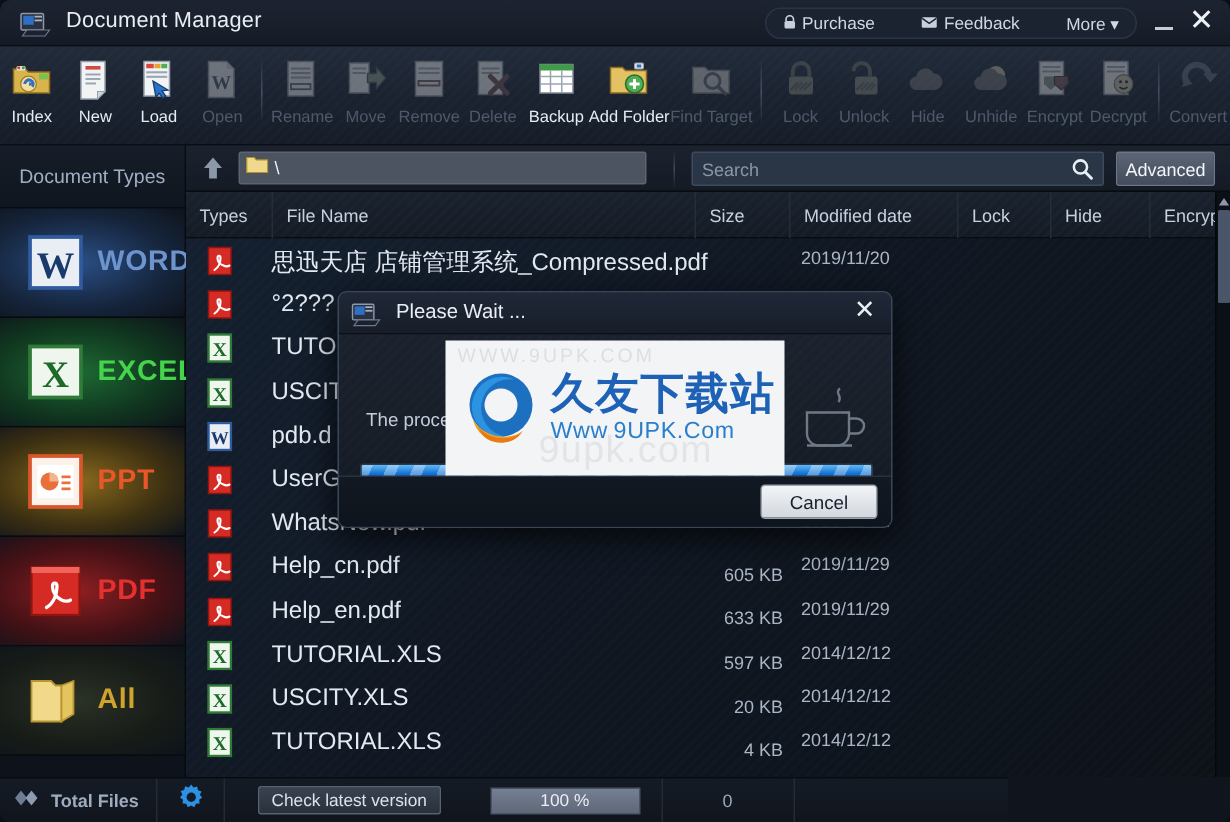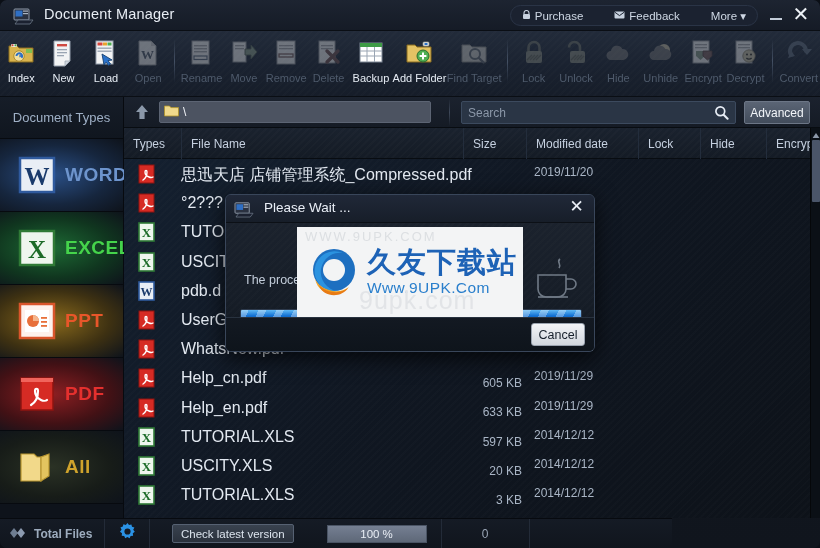--- a/index.html
+++ b/index.html
@@ -245,21 +245,21 @@
   }
   #dlg-sub { position:absolute; left:16px; top:107px; font-size:11.5px; color:#9fabbb; }
   #dlg-sub-n { position:absolute; left:86px; top:107px; font-size:11.5px; color:#9fabbb; }
   #dlg-cup { position:absolute; right:14px; top:34px; width:50px; height:46px; opacity:.6; }
   #dlg-foot {
     position:absolute; left:0; bottom:0; width:370px; height:35px;
     background:linear-gradient(180deg,#131922 0%, #0e141b 100%);
     border-top:1px solid #28323f;
   }
   #dlg-cancel {
-    position:absolute; right:11px; top:5px; width:54px; height:23px;
+    position:absolute; right:11px; top:5px; width:78px; height:23px;
     background:linear-gradient(180deg,#f2f4f7 0%, #d2d7de 100%);
     border:1px solid #9aa3af; border-radius:3px;
     display:flex; align-items:center; justify-content:center;
     font-size:12.5px; color:#16202c; cursor:pointer;
   }
 
   
   #watermark {
     position:absolute; left:297px; top:227px; width:226px; height:90px;
     background:#f3f4f5;
@@ -736,21 +736,21 @@
           <span class="r-nm">TUTORIAL.XLS</span>
           <span class="r-sz" style="left: 341px; width: 57px;">20 KB</span>
           <span class="r-dt" style="left: 410px;">2014/12/12</span>
         </div>
         <div class="row">
           <span class="r-ic"><svg width="17" height="20" viewBox="0 0 17 20">
               <rect x="1" y="1" width="15" height="18" fill="#eef6ee" stroke="#2f7a36" stroke-width="1.6"></rect>
               <text x="8.5" y="15" font-size="13" font-weight="bold" fill="#1c6b28" text-anchor="middle" font-family="Liberation Serif, serif">X</text>
             </svg></span>
           <span class="r-nm">USCITY.XLS</span>
-          <span class="r-sz" style="left: 341px; width: 57px;">3 KB</span>
+          <span class="r-sz" style="left: 341px; width: 57px;">4 KB</span>
           <span class="r-dt" style="left: 410px;">2014/12/12</span>
         </div>
         <div class="row">
           <span class="r-ic"><svg width="17" height="20" viewBox="0 0 17 20">
               <rect x="1" y="1" width="15" height="18" fill="#eef6ee" stroke="#2f7a36" stroke-width="1.6"></rect>
               <text x="8.5" y="15" font-size="13" font-weight="bold" fill="#1c6b28" text-anchor="middle" font-family="Liberation Serif, serif">X</text>
             </svg></span>
           <span class="r-nm">TUTORIAL.XLS</span>
           <span class="r-sz" style="left: 341px; width: 57px;">20 KB</span>
           <span class="r-dt" style="left: 410px;">2014/12/12</span>

